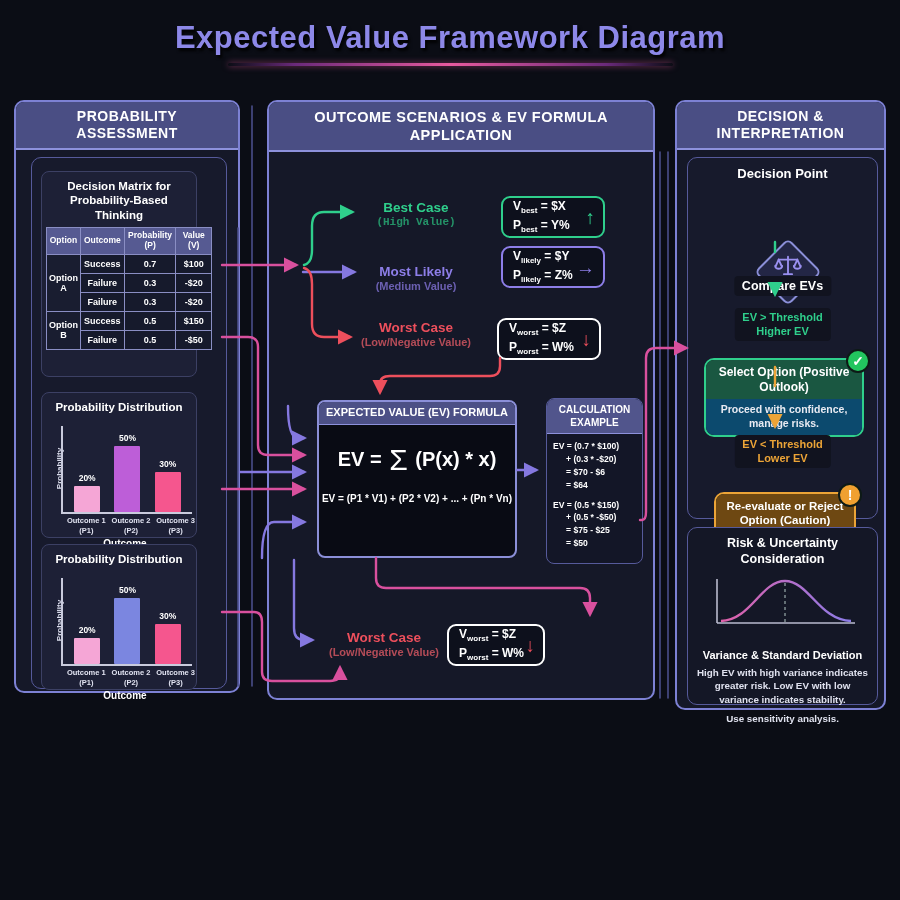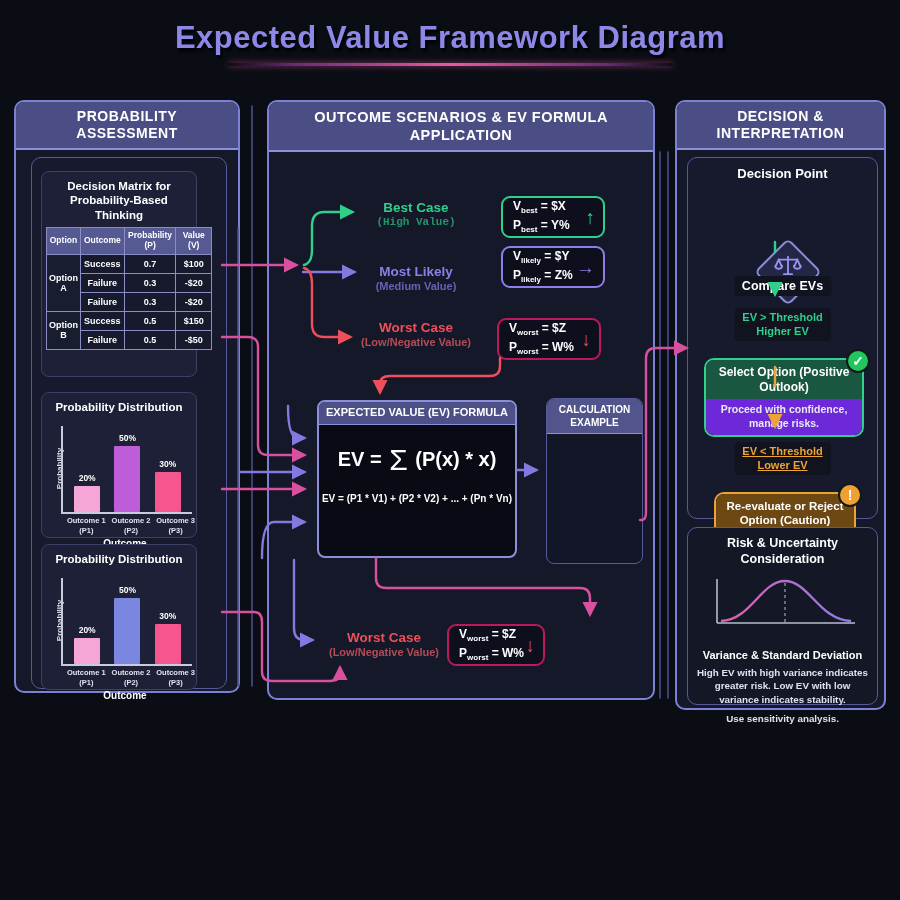--- a/index.html
+++ b/index.html
@@ -58,21 +58,21 @@
   .sc-label{position:absolute;width:170px;text-align:center;line-height:1.2;}
   .sc-label .l1{font-size:13.5px;font-weight:bold;}
   .sc-label .l2{font-size:11px;font-weight:bold;opacity:.85;}
   .sc-box{position:absolute;width:104px;height:42px;border-radius:9px;background:#0d101c;
     display:flex;align-items:center;justify-content:space-between;padding:3px 8px 3px 10px;}
   .sc-lines{font-size:12px;font-weight:bold;line-height:1.35;color:#fff;white-space:nowrap;}
   .sc-lines sub{font-size:8px;}
   .sc-arrow{font-size:19px;font-weight:bold;line-height:1;}
   .green  {color:#2fcf8c;} .bd-green {border:2px solid #2fcf8c;}
   .purple {color:#8d7ee8;} .bd-purple{border:2px solid #8d7ee8;}
-  .red    {color:#ed4f5c;} .bd-red   {border:2px solid #be185d;}
+  .red    {color:#ed4f5c;} .bd-red   {border:2px solid #ffffff;}
   .orange {color:#eca437;}
   .dim-green{color:#27a873;font-family:Liberation Mono, monospace;} .dim-purple{color:#7a6cc9;} .dim-red{color:#d05560;}
 
   .ev-box{position:absolute;left:48px;top:298px;width:200px;height:158px;background:#090b14;
     border:2px solid #8b8fd8;border-radius:8px;overflow:hidden;}
   .ev-head{background:#4c5086;border-bottom:1px solid #8d91dc;text-align:center;font-size:11px;
     font-weight:bold;padding:4px 6px;line-height:1.25;}
   .ev-main{text-align:center;margin-top:18px;font-size:20px;font-weight:bold;}
   .ev-main .sigma{font-size:30px;vertical-align:-4px;font-weight:normal;padding:0 2px;}
   .ev-expanded{text-align:center;margin-top:16px;font-size:10px;font-weight:bold;}
@@ -257,20 +257,31 @@
     </div>
 
     <div class="ev-box">
       <div class="ev-head">EXPECTED VALUE (EV) FORMULA</div>
       <div class="ev-main"><span>EV = </span><span class="sigma">Σ</span><span> (P(x) * x)</span></div>
       <div class="ev-expanded">EV = (P1 * V1) + (P2 * V2) + ... + (Pn * Vn)</div>
     </div>
 
     <div class="calc-box">
       <div class="calc-head">CALCULATION EXAMPLE</div>
+      <div class="calc-body">
+        <div>EV = (0.7 * $100)</div>
+        <div class="ind">+ (0.3 * -$20)</div>
+        <div class="ind">= $70 - $6</div>
+        <div class="ind">= $64</div>
+        <div class="gap"></div>
+        <div>EV = (0.5 * $150)</div>
+        <div class="ind">+ (0.5 * -$50)</div>
+        <div class="ind">= $75 - $25</div>
+        <div class="ind">= $50</div>
+      </div>
     </div>
 
     <div class="sc-label" style="left:35px;top:528px;width:160px;">
       <div class="l1 red">Worst Case</div>
       <div class="l2 dim-red">(Low/Negative Value)</div>
     </div>
     <div class="sc-box bd-red" style="left:178px;top:522px;width:98px;">
       <div class="sc-lines">
         <div><span>V</span><sub>worst</sub><span> = $Z</span></div>
         <div><span>P</span><sub>worst</sub><span> = W%</span></div>
@@ -301,25 +312,25 @@
       </div>
       <div class="chip chip-compare">Compare EVs</div>
 
       <div class="chip chip-threshold green" style="top:150px;">
         <div>EV &gt; Threshold</div>
         <div>Higher EV</div>
       </div>
 
       <div class="flow-box" style="left:16px;top:200px;width:160px;border:2px solid #2fcf8c;">
         <div class="flow-head" style="background:#1a5741;">Select Option (Positive Outlook)</div>
-        <div class="flow-body" style="background:#6d28d9;border-radius:0 0 8px 8px;">Proceed with confidence, manage risks.</div>
+        <div class="flow-body" style="background:#0c4a6e;border-radius:0 0 8px 8px;">Proceed with confidence, manage risks.</div>
         <div class="badge" style="background:#22c55e;">✓</div>
       </div>
 
-      <div class="chip chip-threshold orange" style="top:284px;text-decoration:underline;">
+      <div class="chip chip-threshold orange" style="top:277px;">
         <div>EV &lt; Threshold</div>
         <div>Lower EV</div>
       </div>
 
       <div class="flow-box" style="left:26px;top:334px;width:142px;border:2px solid #eca437;">
         <div class="flow-head" style="background:#6e4812;font-size:11.5px;">Re-evaluate or Reject Option (Caution)</div>
         <div class="flow-body" style="background:#131627;border-radius:0 0 8px 8px;font-size:10px;">Consider alternatives, mitigate risks.</div>
         <div class="badge" style="background:#f0a030;">!</div>
       </div>
     </div>

